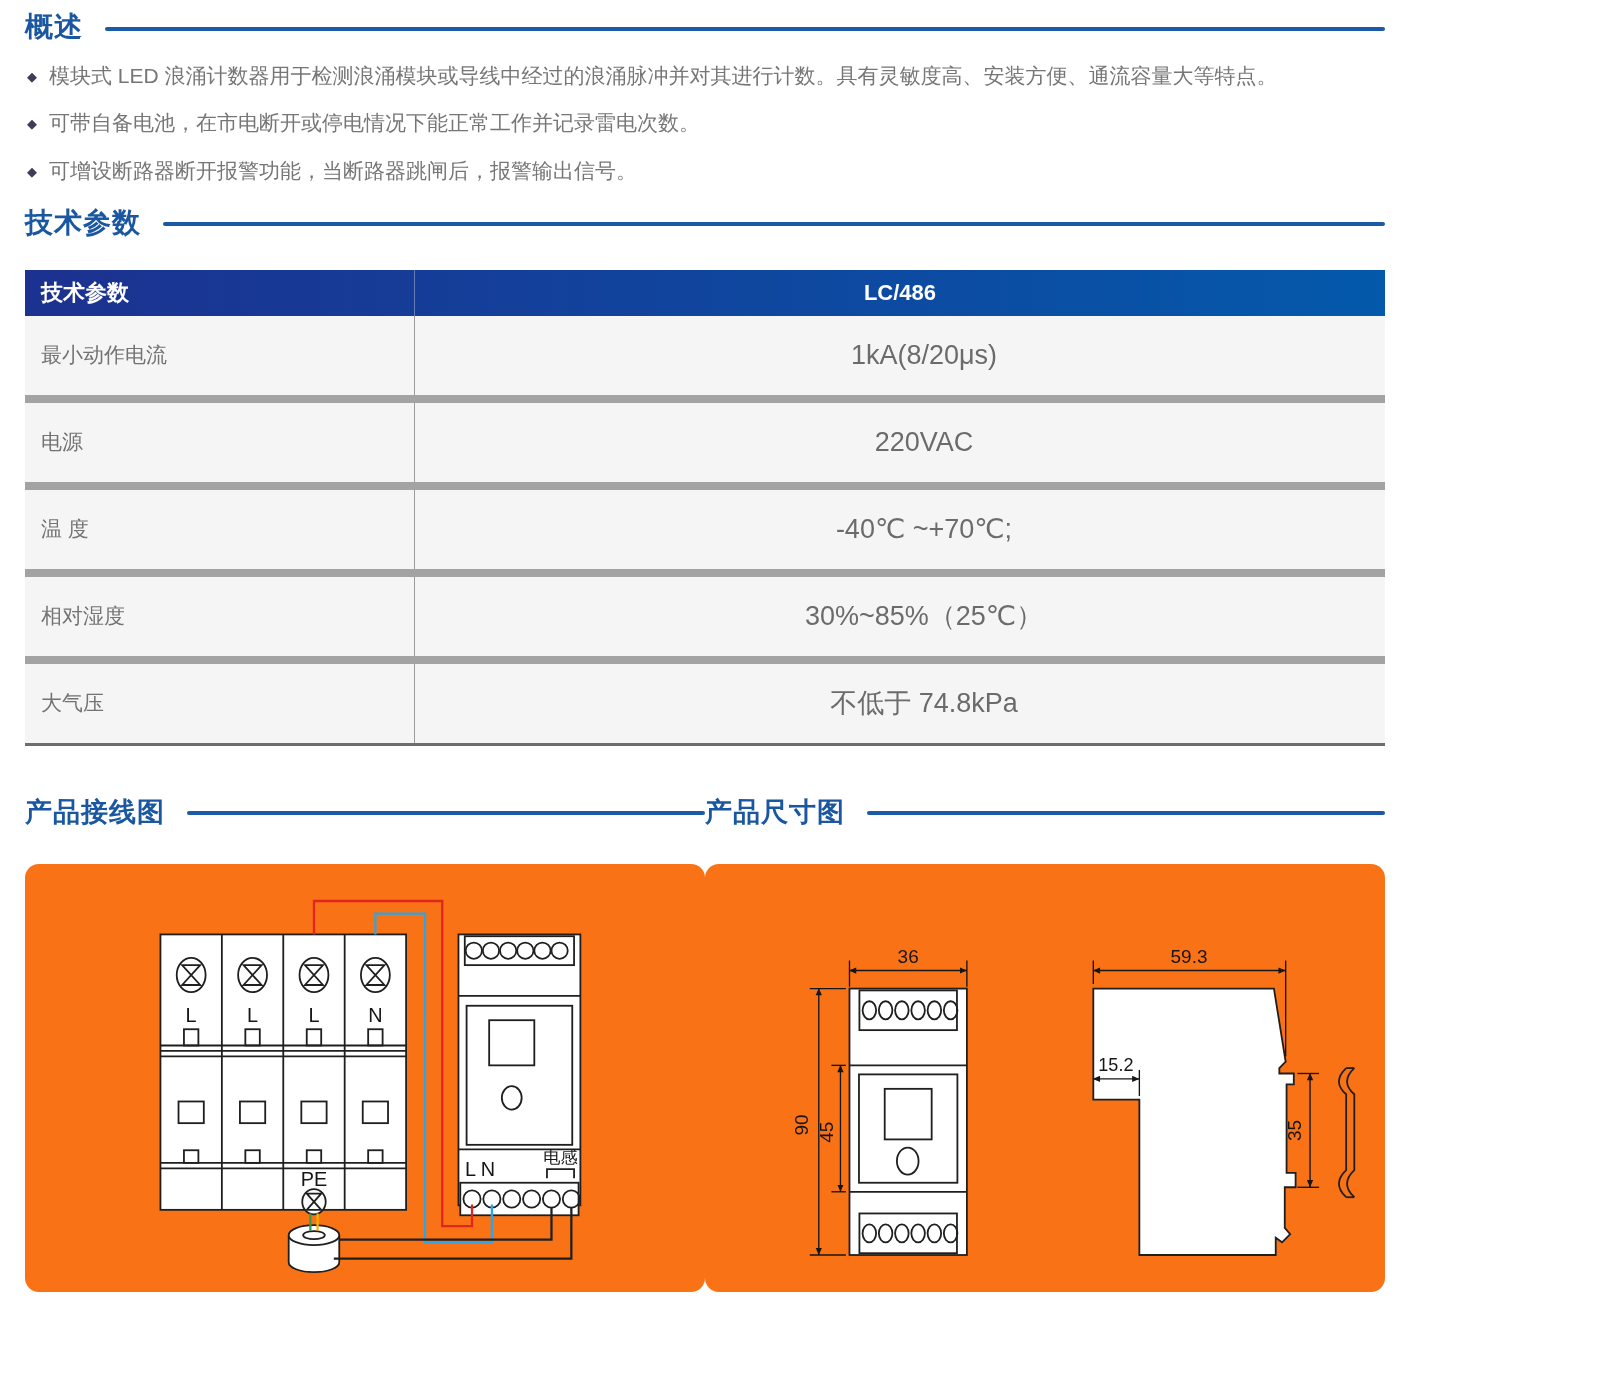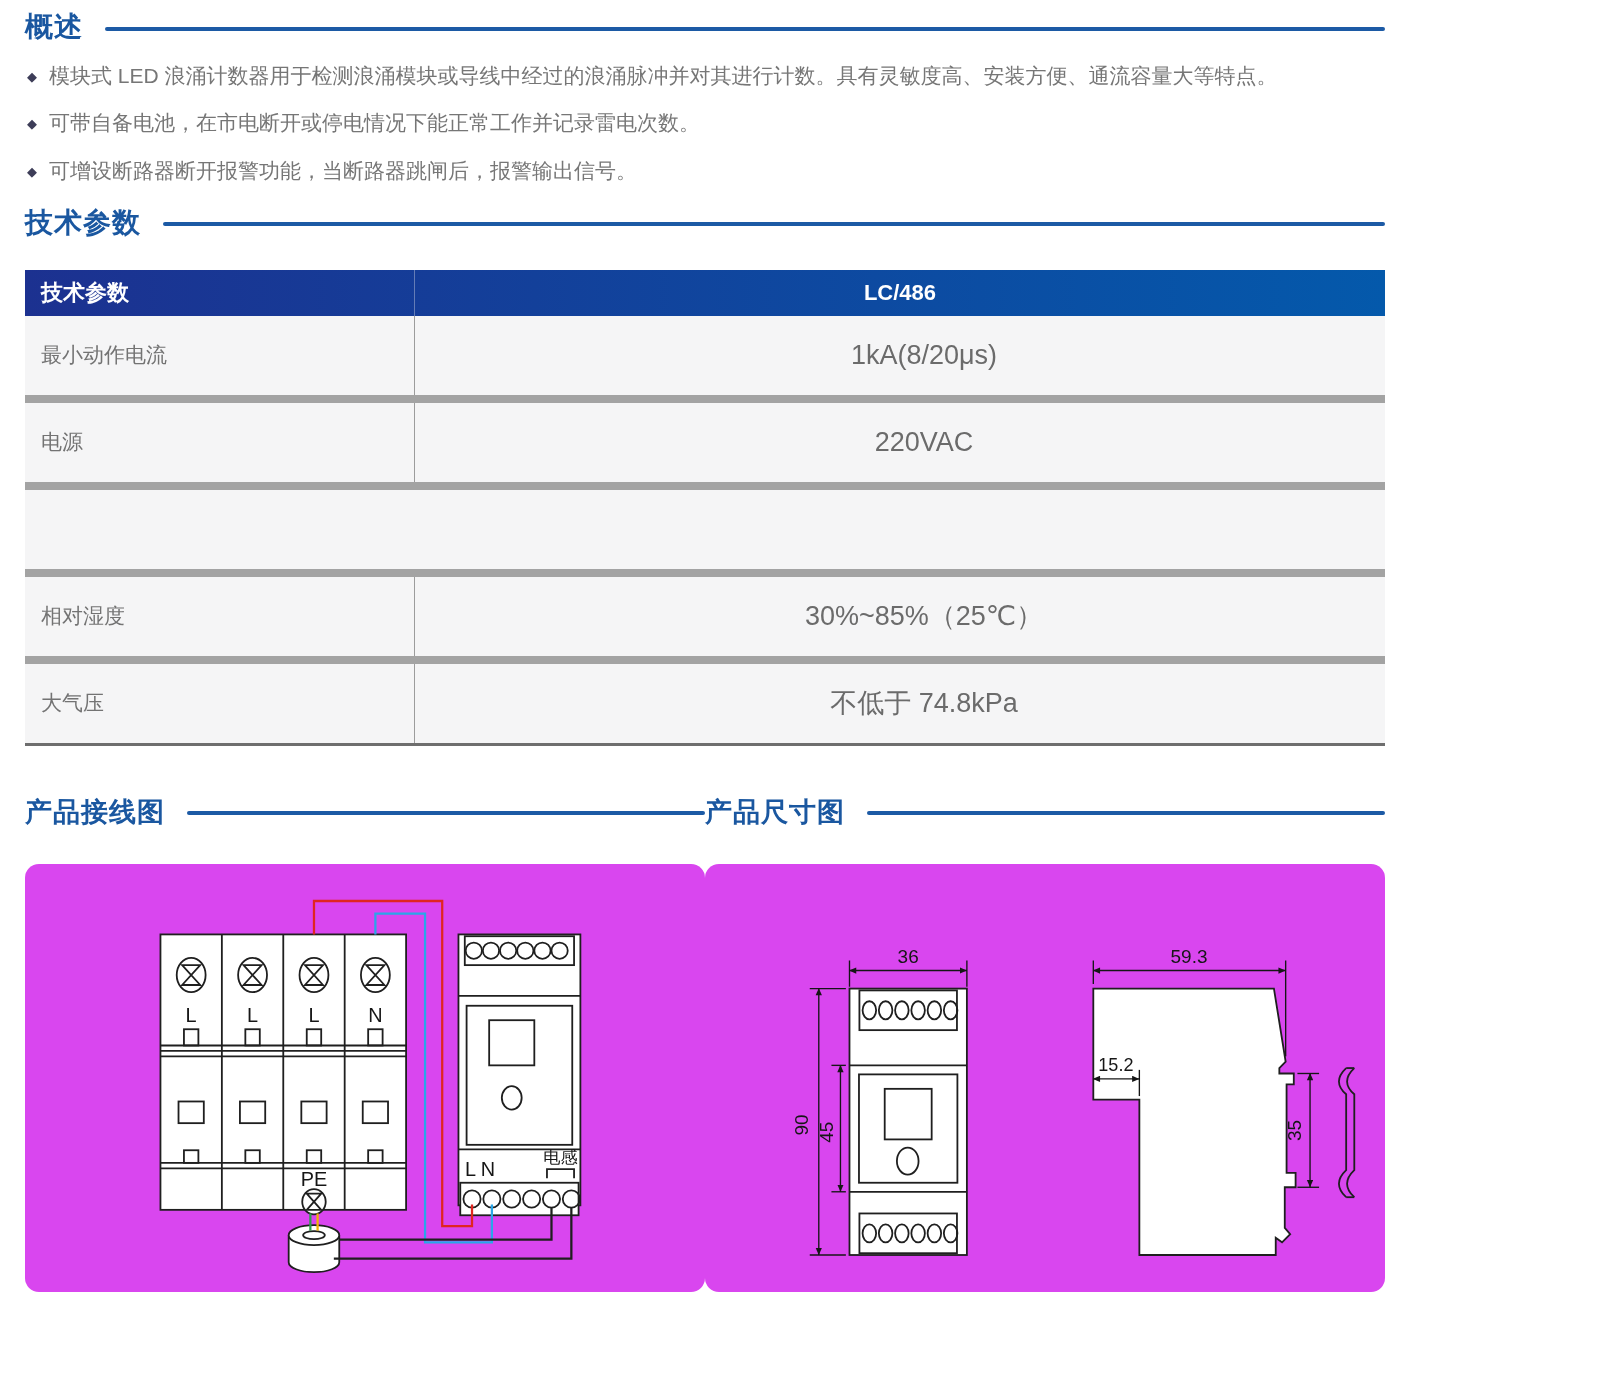--- a/index.html
+++ b/index.html
@@ -31,21 +31,21 @@
   .tbl-header .hcell2{display:flex;align-items:center;justify-content:center;font-size:22px;font-weight:bold;}
   .tbl-row{display:grid;grid-template-columns:390px 1fr;height:79px;background:#f5f5f6;gap:48px;}
   .tbl-row + .tbl-row{border-top:8px solid #a3a3a3;}
   .tbl-row .cell-label{display:flex;align-items:center;padding-left:16px;font-size:21px;color:#737373;
       border-right:1.5px solid #9c9c9c;height:100%;box-sizing:border-box;}
   .tbl-row .cell-value{display:flex;align-items:center;justify-content:center;font-size:27px;color:#6b6b6b;}
 
   
   .bottom{display:grid;grid-template-columns:1fr 1fr;margin-top:48px;}
   .bottom .section-head .title{font-size:27px;}
-  .panel{margin-top:34px;background:#d946ef;border-radius:14px;height:428px;overflow:hidden;}
+  .panel{margin-top:34px;background:#f97316;border-radius:14px;height:428px;overflow:hidden;}
   .panel svg{display:block;width:100%;height:100%;}
 
   svg text{fill:#161616;}
 </style>
 </head>
 <body>
 
 <div class="page">
 
   <div class="section-head">
@@ -80,20 +80,22 @@
     </div>
     <div class="tbl-row">
       <div class="cell-label">最小动作电流</div>
       <div class="cell-value">1kA(8/20μs)</div>
     </div>
     <div class="tbl-row">
       <div class="cell-label">电源</div>
       <div class="cell-value">220VAC</div>
     </div>
     <div class="tbl-row">
+      <div class="cell-label">温 度</div>
+      <div class="cell-value">-40℃ ~+70℃;</div>
     </div>
     <div class="tbl-row">
       <div class="cell-label">相对湿度</div>
       <div class="cell-value">30%~85%（25℃）</div>
     </div>
     <div class="tbl-row">
       <div class="cell-label">大气压</div>
       <div class="cell-value">不低于 74.8kPa</div>
     </div>
   </div>

